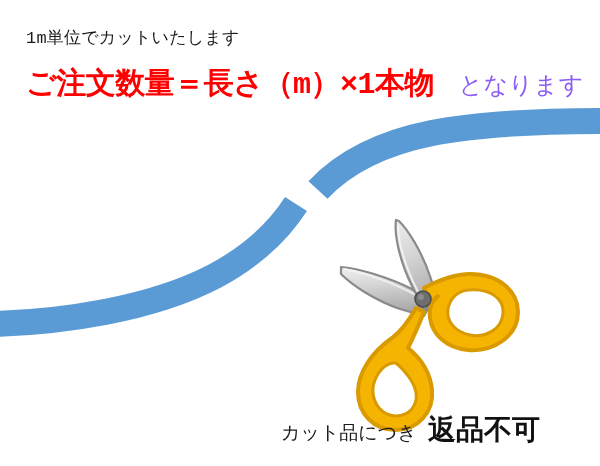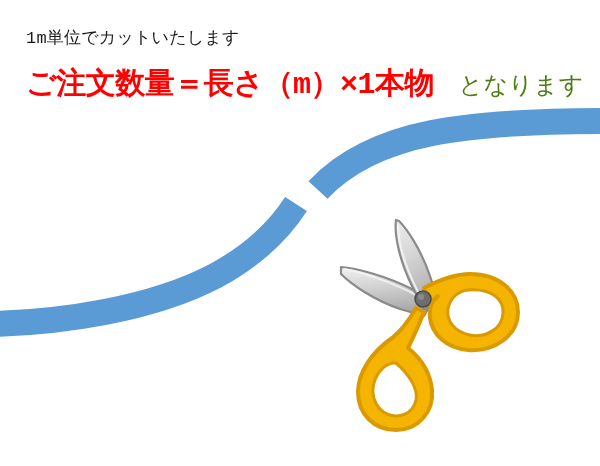--- a/index.html
+++ b/index.html
@@ -36,21 +36,21 @@
     top: 70px;
     font-size: 30px;
     font-weight: 700;
     letter-spacing: -0.5px;
   }
   #line2 .red {
     color: #ff0000;
     margin-top: 28px;
   }
   #line2 .tail {
-    color: #4d7c0f;
+    color: #8b5cf6;
     font-size: 24px;
     font-weight: 400;
     letter-spacing: 0.5px;
   }
   #line3 {
     left: 281px;
     top: 418px;
     font-size: 19px;
     font-weight: 400;
     color: #1a1a1a;
@@ -162,14 +162,18 @@
 
     </g>
   </svg>
 
   <div class="txt" id="line1">1m単位でカットいたします</div>
 
   <div class="txt" id="line2">
     <span class="red">ご注文数量＝長さ（m）×1本物</span><span class="tail">　となります</span>
   </div>
 
+  <div class="txt" id="line3">
+    <span>カット品につき</span>
+    <span class="strong">返品不可</span>
+  </div>
 
 </div>
 
 </body></html>

